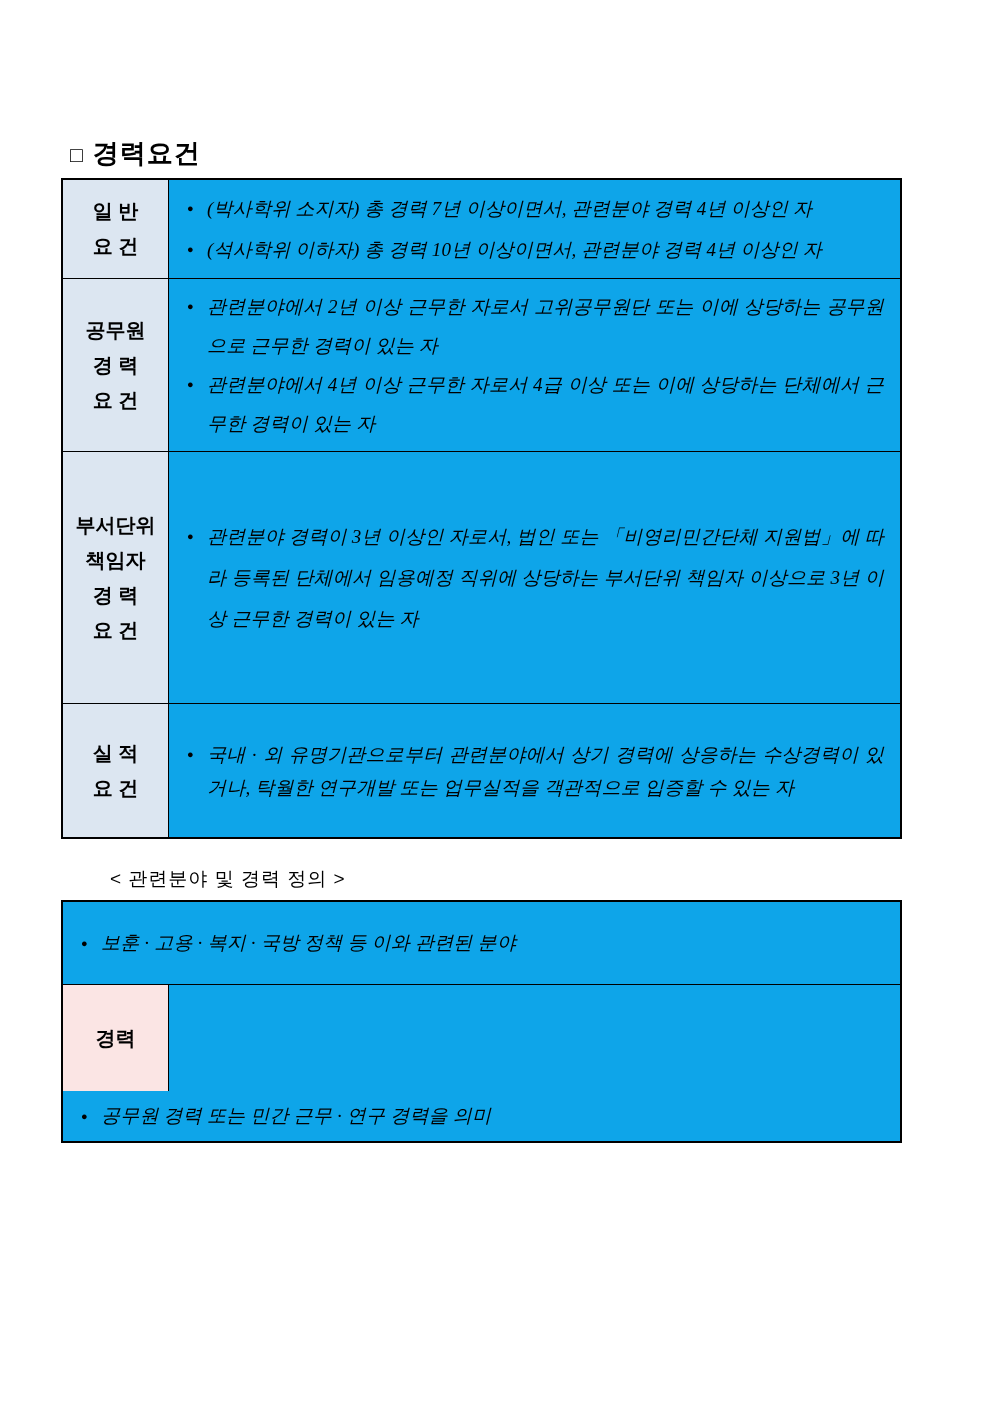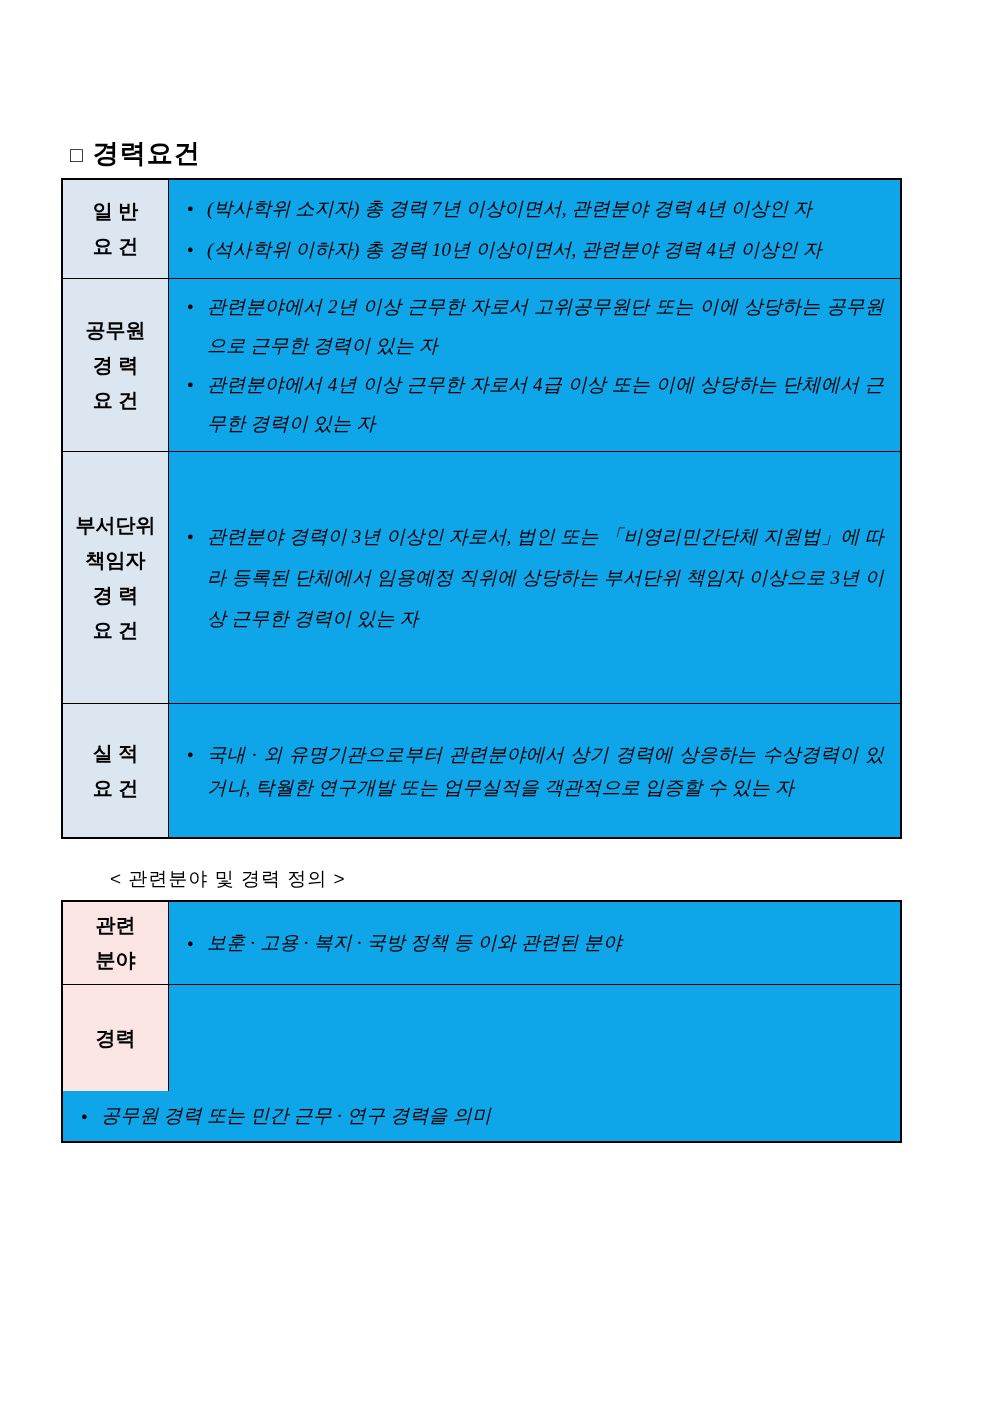--- a/index.html
+++ b/index.html
@@ -195,24 +195,20 @@
     </div>
 
   </div>
 
 
   <div class="def-title">&lt; 관련분야 및 경력 정의 &gt;</div>
 
   <div class="doc-table t2">
 
     <div class="trow d1">
-      <div class="th th-pink">
-        <span>관련</span>
-        <span>분야</span>
-      </div>
       <div class="td">
         <ul class="bullets">
           <li class="bullet">
               <span class="dot">●</span>
               <span class="btext">보훈 · 고용 · 복지 · 국방 정책 등 이와 관련된 분야</span>
             </li>
         </ul>
       </div>
     </div>
 

